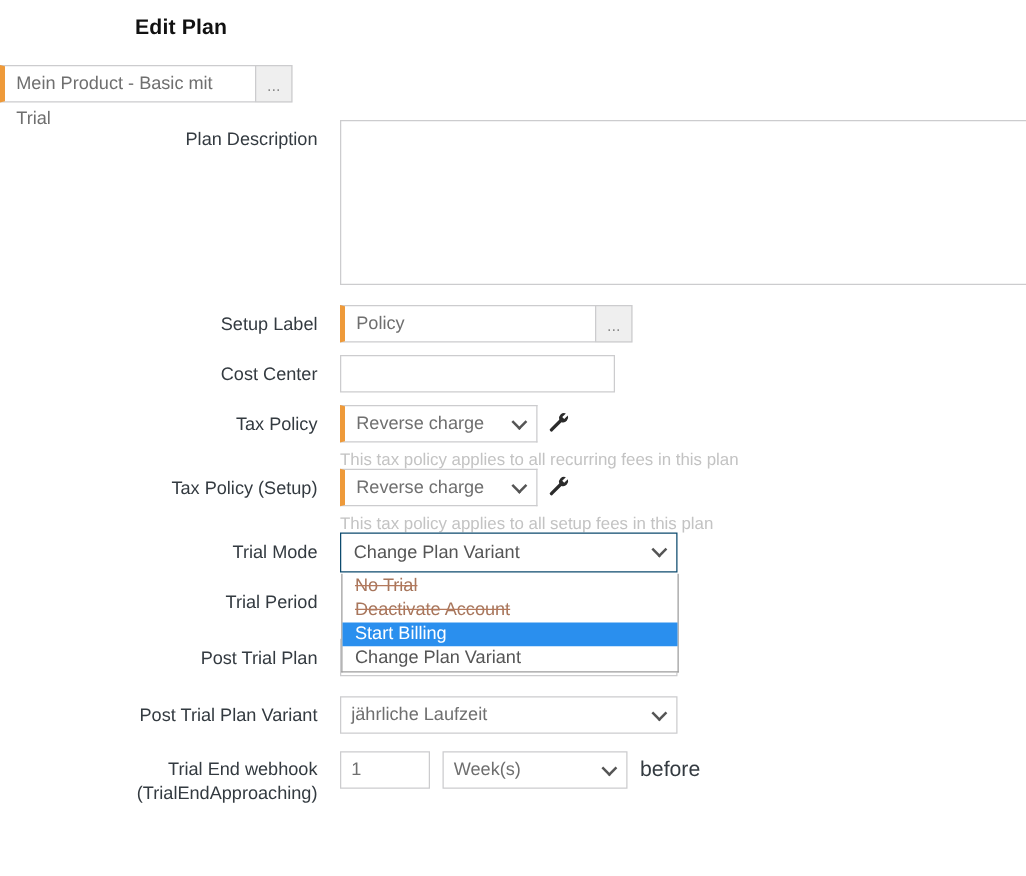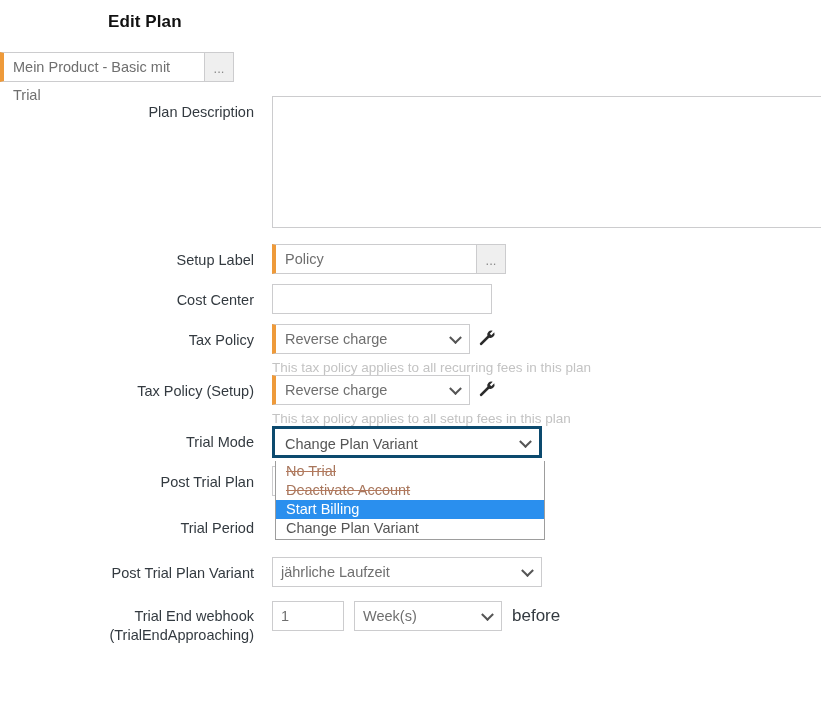--- a/index.html
+++ b/index.html
@@ -111,21 +111,21 @@
     pointer-events: none;
   }
   .sel .caret::after {
     content: "";
     width: 7px; height: 7px;
     border-right: 2px solid #555;
     border-bottom: 2px solid #555;
     transform: rotate(45deg) translate(-2px,-2px);
   }
 
-  .sel-tax { width: 198px; }
+  .sel-tax { width: 158px; }
   .sel-wide { width: 270px; }
   .sel-unit { width: 148px; }
 
   .wrench {
     display: inline-block;
     vertical-align: top;
     margin-left: 8px;
     margin-top: 5px;
     width: 18px; height: 20px;
   }
@@ -135,21 +135,21 @@
     color: #c3c3c3;
     padding-top: 6px;
     line-height: 16px;
   }
 
   
   .sel-open {
     position: relative;
     width: 270px;
     height: 32px;
-    border: 3px solid #0c4a6e;
+    border: 1px solid #0c4a6e;
     background: #ffffff;
     font-size: 14.5px;
     color: #555555;
     line-height: 30px;
     padding: 0 26px 0 10px;
     display: inline-block;
     vertical-align: top;
     cursor: pointer;
   }
   .sel-open .caret {
@@ -281,33 +281,33 @@
           <div class="dropdown-list">
             <div class="dd-opt disabled">No Trial</div>
             <div class="dd-opt disabled">Deactivate Account</div>
             <div class="dd-opt selected">Start Billing</div>
             <div class="dd-opt">Change Plan Variant</div>
           </div>
         </div>
       </div>
     </div>
 
-    <div class="row" style="height:46px;">
-      <div class="label">Post Trial Plan</div>
-      <div class="field">
-        <div class="sel sel-wide">
-          <span>My Product - Basic</span>
-          <span class="caret"></span>
-        </div>
-      </div>
-    </div>
-
     <div class="row" style="height:45px;">
       <div class="label">Trial Period</div>
       <div class="field"></div>
+    </div>
+
+    <div class="row" style="height:46px;">
+      <div class="label">Post Trial Plan</div>
+      <div class="field">
+        <div class="sel sel-wide">
+          <span>My Product - Basic</span>
+          <span class="caret"></span>
+        </div>
+      </div>
     </div>
 
     <div class="row" style="height:44px;">
       <div class="label">Post Trial Plan Variant</div>
       <div class="field">
         <div class="sel sel-wide">
           <span>jährliche Laufzeit</span>
           <span class="caret"></span>
         </div>
       </div>

